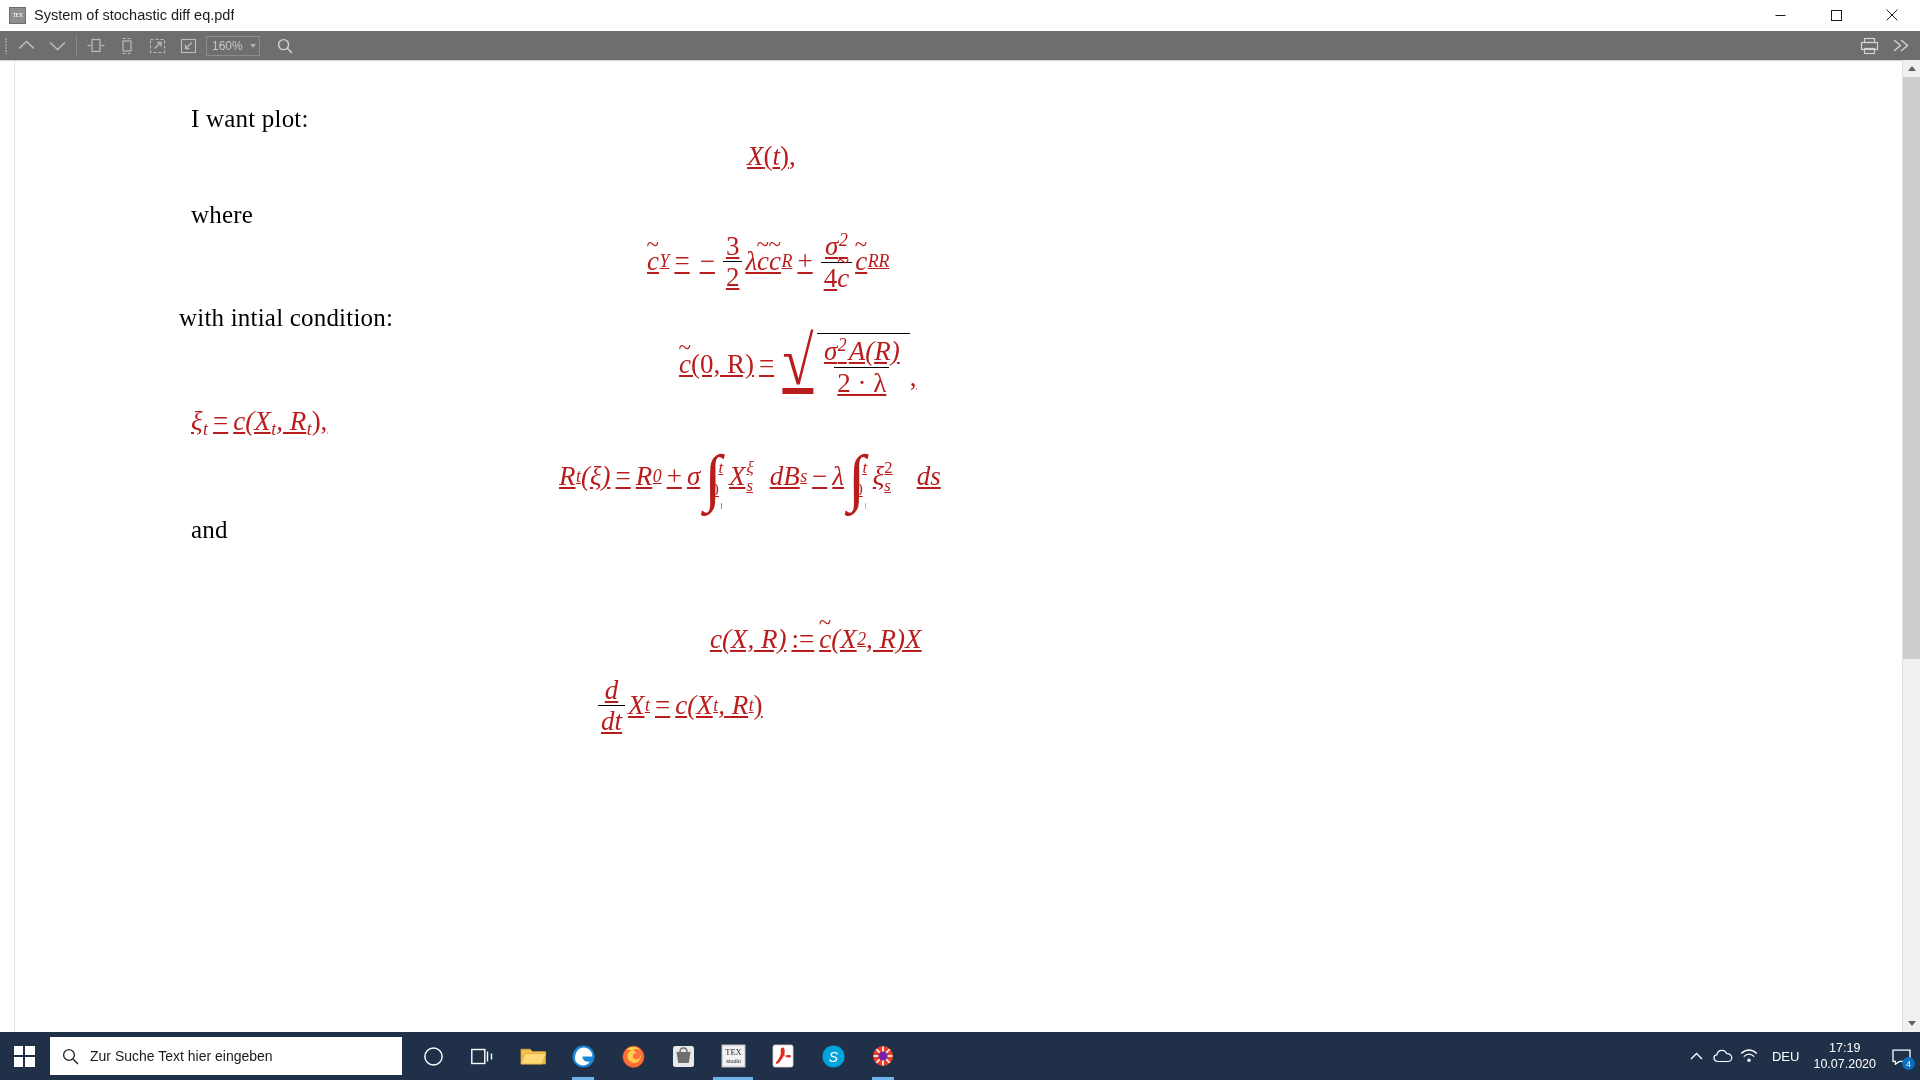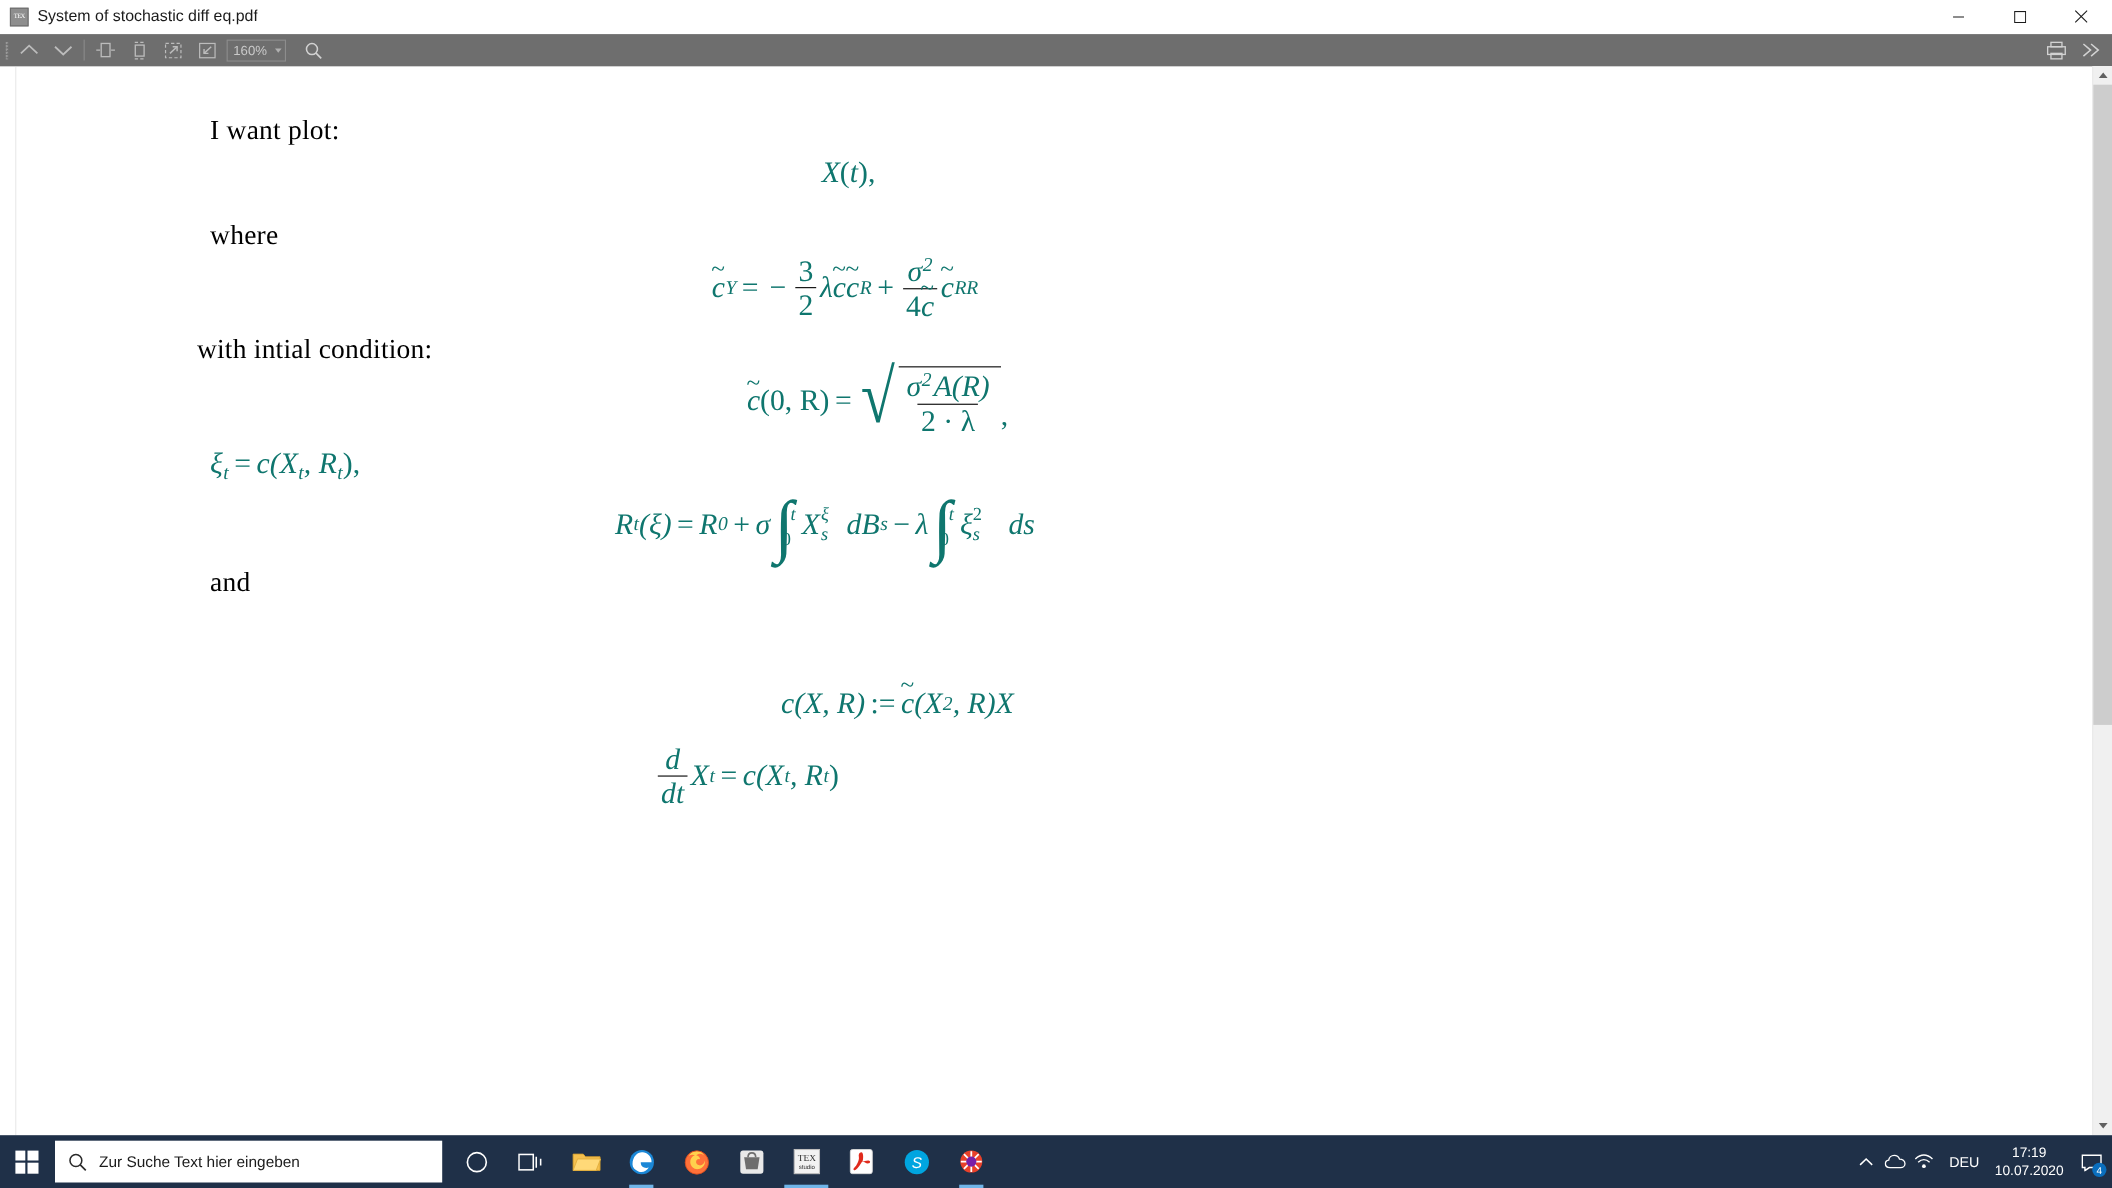--- a/index.html
+++ b/index.html
@@ -250,23 +250,24 @@
     color: #000000;
     white-space: nowrap;
   }
   .body-text {
     font-size: 25px;
     letter-spacing: 0.2px;
   }
   .eq {
     position: absolute;
     font-family: "Liberation Serif", "DejaVu Serif", serif;
-    color: #0f766e;
+    color: #b91c1c;
     white-space: nowrap;
     font-style: italic;
+    text-decoration: underline;
   }
 
   
   .mfrac {
     display: inline-flex;
     flex-direction: column;
     align-items: center;
     vertical-align: middle;
     margin: 0 3px;
     font-style: italic;

